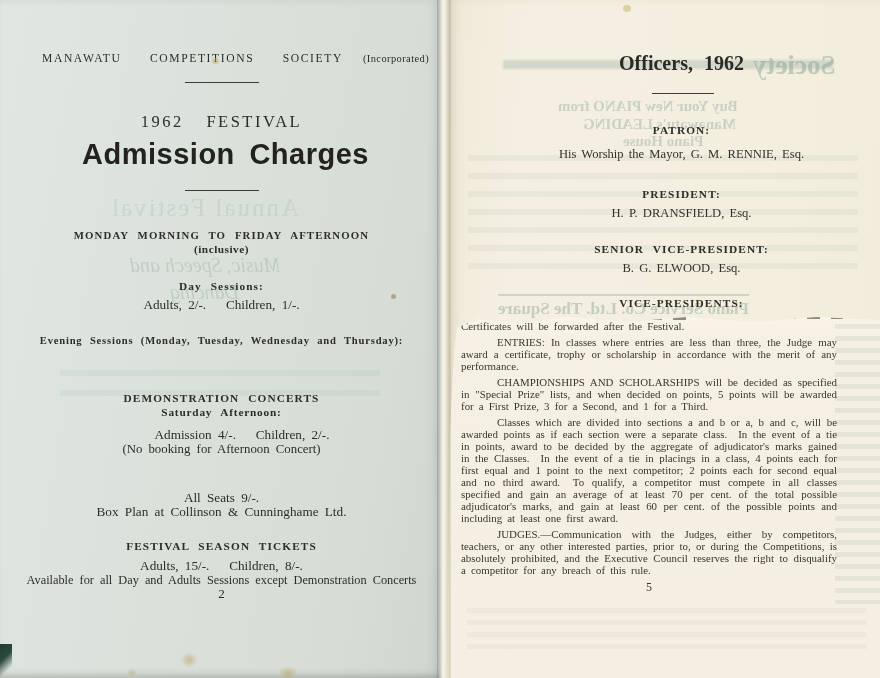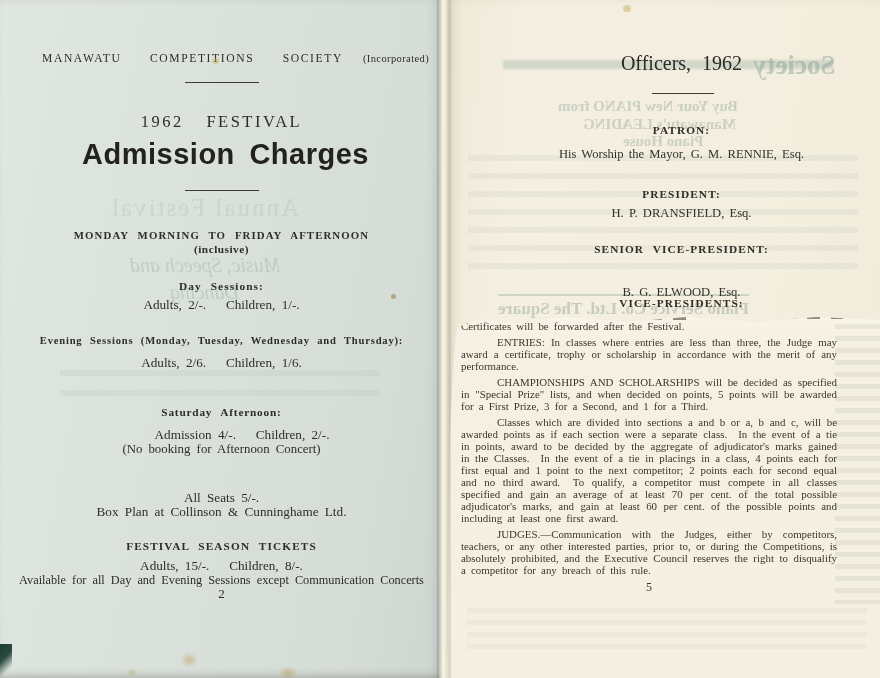--- a/index.html
+++ b/index.html
@@ -69,63 +69,63 @@
     <div class="ln big-title">Admission Charges</div>
     <div class="rule" style="top:190px;"></div>
 
     <div class="ln h" style="top:243px;letter-spacing:.5px;">(inclusive)</div>
     <div class="ln h" style="top:229px;font-size:10.8px;">MONDAY MORNING TO FRIDAY AFTERNOON</div>
 
     <div class="ln h" style="top:280px;">Day Sessions:</div>
     <div class="ln b" style="top:297px;">Adults, 2/-.  Children, 1/-.</div>
 
     <div class="ln h" style="top:335px;font-size:10.6px;letter-spacing:.8px;word-spacing:4px;">Evening Sessions (Monday, Tuesday, Wednesday and Thursday):</div>
-    <div class="ln b" style="top:355px;">Adults, 2/6.  Children, 1/6.</div>
 
+    <div class="ln h" style="top:392px;">DEMONSTRATION CONCERTS</div>
     <div class="ln h" style="top:406px;letter-spacing:.8px;">Saturday Afternoon:</div>
     <div class="ln b" style="top:427px;padding-left:41px;">Admission 4/-.  Children, 2/-.</div>
     <div class="ln b" style="top:442px;font-size:12.8px;">(No booking for Afternoon Concert)</div>
 
-    <div class="ln b" style="top:490px;">All Seats 5/-.</div>
+    <div class="ln b" style="top:490px;">All Seats 9/-.</div>
     <div class="ln b" style="top:504px;">Box Plan at Collinson &amp; Cunninghame Ltd.</div>
 
     <div class="ln h" style="top:540px;">FESTIVAL SEASON TICKETS</div>
     <div class="ln b" style="top:558px;">Adults, 15/-.  Children, 8/-.</div>
-    <div class="ln b" style="top:573px;font-size:12.3px;">Available for all Day and Evening Sessions except Communication Concerts</div>
+    <div class="ln b" style="top:573px;font-size:12.3px;">Available for all Day and Adults Sessions except Demonstration Concerts</div>
     <div class="ln b" style="top:586px;font-size:13px;">2</div>
 
     <div class="spot" style="left:212px;top:58px;width:7px;height:6px;background:rgba(196,176,90,.45);"></div>
     <div class="spot" style="left:391px;top:294px;width:5px;height:5px;background:rgba(150,110,60,.5);"></div>
     <div class="spot" style="left:180px;top:652px;width:18px;height:16px;background:radial-gradient(rgba(190,160,95,.55),rgba(190,160,95,0) 70%);"></div>
     <div class="spot" style="left:278px;top:666px;width:20px;height:14px;background:radial-gradient(rgba(185,150,85,.5),rgba(185,150,85,0) 70%);"></div>
     <div class="spot" style="left:126px;top:668px;width:12px;height:9px;background:radial-gradient(rgba(185,155,90,.4),rgba(185,155,90,0) 70%);"></div>
   </div>
 
   <div class="page" id="page-right">
 
     <div class="bleed-strip" style="left:60px;top:60px;width:330px;height:9px;background:rgba(150,172,160,.35);filter:blur(1px);"></div>
     <div class="bleed" style="top:50px;left:310px;font-size:27px;font-weight:bold;color:rgba(140,165,152,.5);">Society</div>
     <div class="bleed" style="top:98px;left:115px;font-size:15px;font-weight:bold;color:rgba(145,168,155,.42);">Buy Your New PIANO from</div>
     <div class="bleed" style="top:116px;left:140px;font-size:15px;font-weight:bold;color:rgba(145,168,155,.42);">Manawatu's LEADING</div>
     <div class="bleed" style="top:133px;left:180px;font-size:15px;font-weight:bold;color:rgba(145,168,155,.42);">Piano House</div>
     <div class="bleed-strip" style="left:25px;top:155px;width:390px;height:115px;opacity:.55;
                 background:repeating-linear-gradient(180deg,rgba(150,170,158,.2) 0 6px,rgba(0,0,0,0) 6px 18px);"></div>
     <div class="bleed" style="top:294px;left:55px;font-size:17px;font-weight:bold;color:rgba(140,164,150,.45);border-top:2px solid rgba(140,164,150,.35);padding-top:3px;">Piano Service Co. Ltd.  The Square</div>
 
-    <div class="ln pr" style="top:52px;font-size:20px;word-spacing:6px;color:#2b2a26;">Officers,  1962</div>
+    <div class="ln pr" style="top:52px;font-size:20px;word-spacing:6px;color:#2b2a26;font-weight:bold;">Officers,  1962</div>
     <div class="rule" style="top:93px;left:55%;width:62px;"></div>
 
     <div class="ln pr h" style="top:124px;">PATRON:</div>
     <div class="ln pr name" style="top:147px;">His Worship the Mayor, G. M. RENNIE, Esq.</div>
 
     <div class="ln pr h" style="top:188px;">PRESIDENT:</div>
     <div class="ln pr name" style="top:206px;">H. P. DRANSFIELD, Esq.</div>
 
     <div class="ln pr h" style="top:243px;">SENIOR VICE-PRESIDENT:</div>
-    <div class="ln pr name" style="top:261px;margin-top:24px;">B. G. ELWOOD, Esq.</div>
+    <div class="ln pr name" style="top:261px;">B. G. ELWOOD, Esq.</div>
 
     <div class="ln pr h" style="top:297px;">VICE-PRESIDENTS:</div>
 
     <div class="spot" style="left:180px;top:5px;width:8px;height:7px;background:rgba(200,180,95,.5);"></div>
     <div class="spot" style="left:322px;top:655px;width:14px;height:13px;background:radial-gradient(rgba(120,85,40,.7) 15%,rgba(160,120,60,.35) 45%,rgba(160,120,60,0) 70%);"></div>
     <div class="spot" style="left:258px;top:668px;width:22px;height:12px;background:radial-gradient(rgba(170,135,70,.4),rgba(170,135,70,0) 70%);"></div>
   </div>
 
   <div id="overlay-sheet">
 

